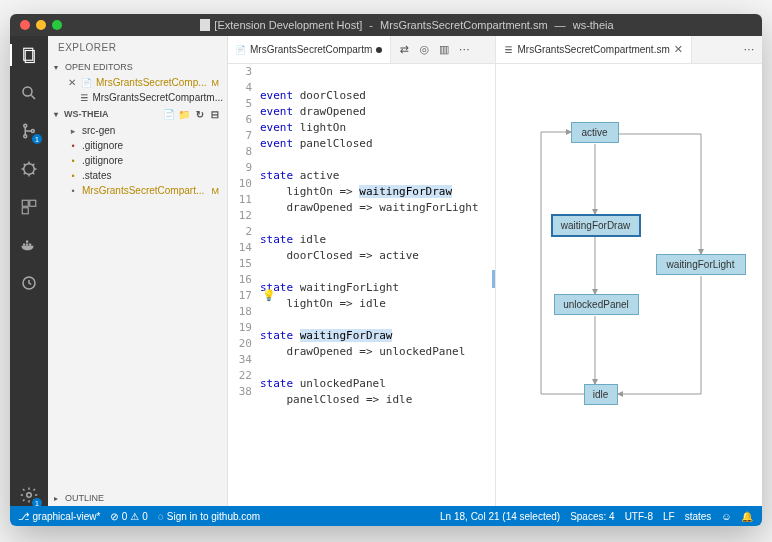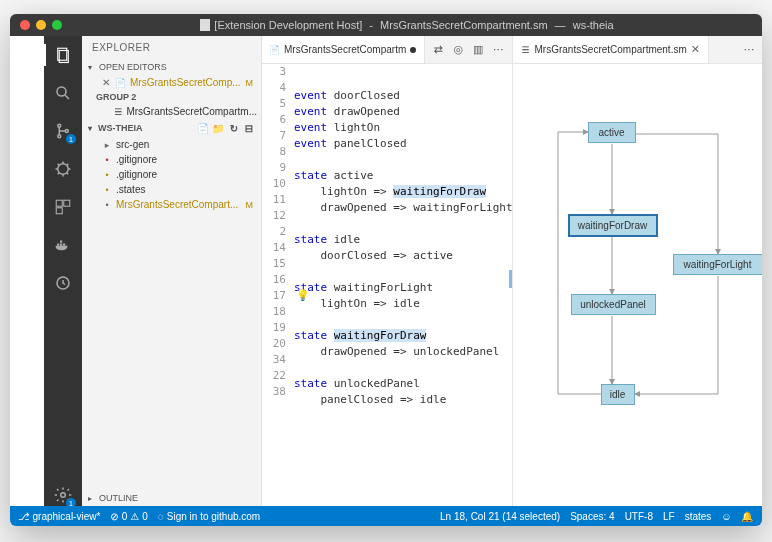--- a/index.html
+++ b/index.html
@@ -4,21 +4,21 @@
 <style>
   * { box-sizing: border-box; margin: 0; padding: 0; }
   body { font-family: -apple-system, "Segoe UI", sans-serif; font-size: 11px; background: #f5f5f5; width: 772px; height: 542px; overflow: hidden; }
   .window { width: 752px; height: 512px; margin: 14px auto; background: #fff; border-radius: 6px; box-shadow: 0 12px 38px rgba(0,0,0,0.28); overflow: hidden; display: flex; flex-direction: column; }
   .titlebar { height: 22px; background: #3a3a3a; display: flex; align-items: center; padding: 0 10px; color: #ccc; font-size: 11px; }
   .traffic { display: flex; gap: 6px; }
   .dot { width: 10px; height: 10px; border-radius: 50%; }
   .red { background: #ff5f56; } .yellow { background: #ffbd2e; } .green { background: #27c93f; }
   .title { flex: 1; text-align: center; display: flex; align-items: flex-start; justify-content: center; gap: 4px; }
   .file-ic { width: 10px; height: 12px; background: #ddd; }
-  .mainrow { flex: 1; display: flex; overflow: hidden; padding-left: 34px; }
+  .mainrow { flex: 1; display: flex; overflow: hidden; }
   .actbar { width: 38px; background: #333; display: flex; flex-direction: column; align-items: center; padding-top: 8px; gap: 16px; }
   .actbar .aicon { width: 22px; height: 22px; display: flex; align-items: center; justify-content: center; color: #aaa; position: relative; }
   .actbar .aicon.active { color: #fff; }
   .actbar .aicon.active::before { content: ""; position: absolute; left: -8px; top: 0; bottom: 0; width: 2px; background: #fff; }
   .actbar .spacer { flex: 1; }
   .badge { position: absolute; bottom: -2px; right: -2px; width: 10px; height: 10px; border-radius: 50%; background: #007acc; color: #fff; font-size: 7px; display: flex; align-items: center; justify-content: center; }
   .sidebar { width: 180px; background: #f3f3f3; border-right: 1px solid #e0e0e0; display: flex; flex-direction: column; font-size: 10px; color: #555; }
   .sidehdr { padding: 6px 10px; font-size: 10px; letter-spacing: 0.5px; color: #666; }
   .section-h { padding: 3px 6px; font-size: 9px; display: flex; align-items: center; gap: 3px; color: #555; }
   .chev { font-size: 8px; width: 8px; }
@@ -143,21 +143,20 @@
       <div class="section-h">
           <span class="chev">▾</span>
           <span>OPEN EDITORS</span>
         </div>
       <div class="item mod">
           <span class="x">✕</span>
           <span class="fic">📄</span>
           <span>MrsGrantsSecretComp...</span>
           <span class="m">M</span>
         </div>
-      <div class="group">GROUP 2</div>
       <div class="item">
           <span class="x"></span>
           <span class="fic">☰</span>
           <span>MrsGrantsSecretCompartm...</span>
         </div>
       <div class="wshdr">
           <span class="chev">▾</span>
           <span>WS-THEIA</span>
         <div class="wsicons">
           <span>📄</span>

